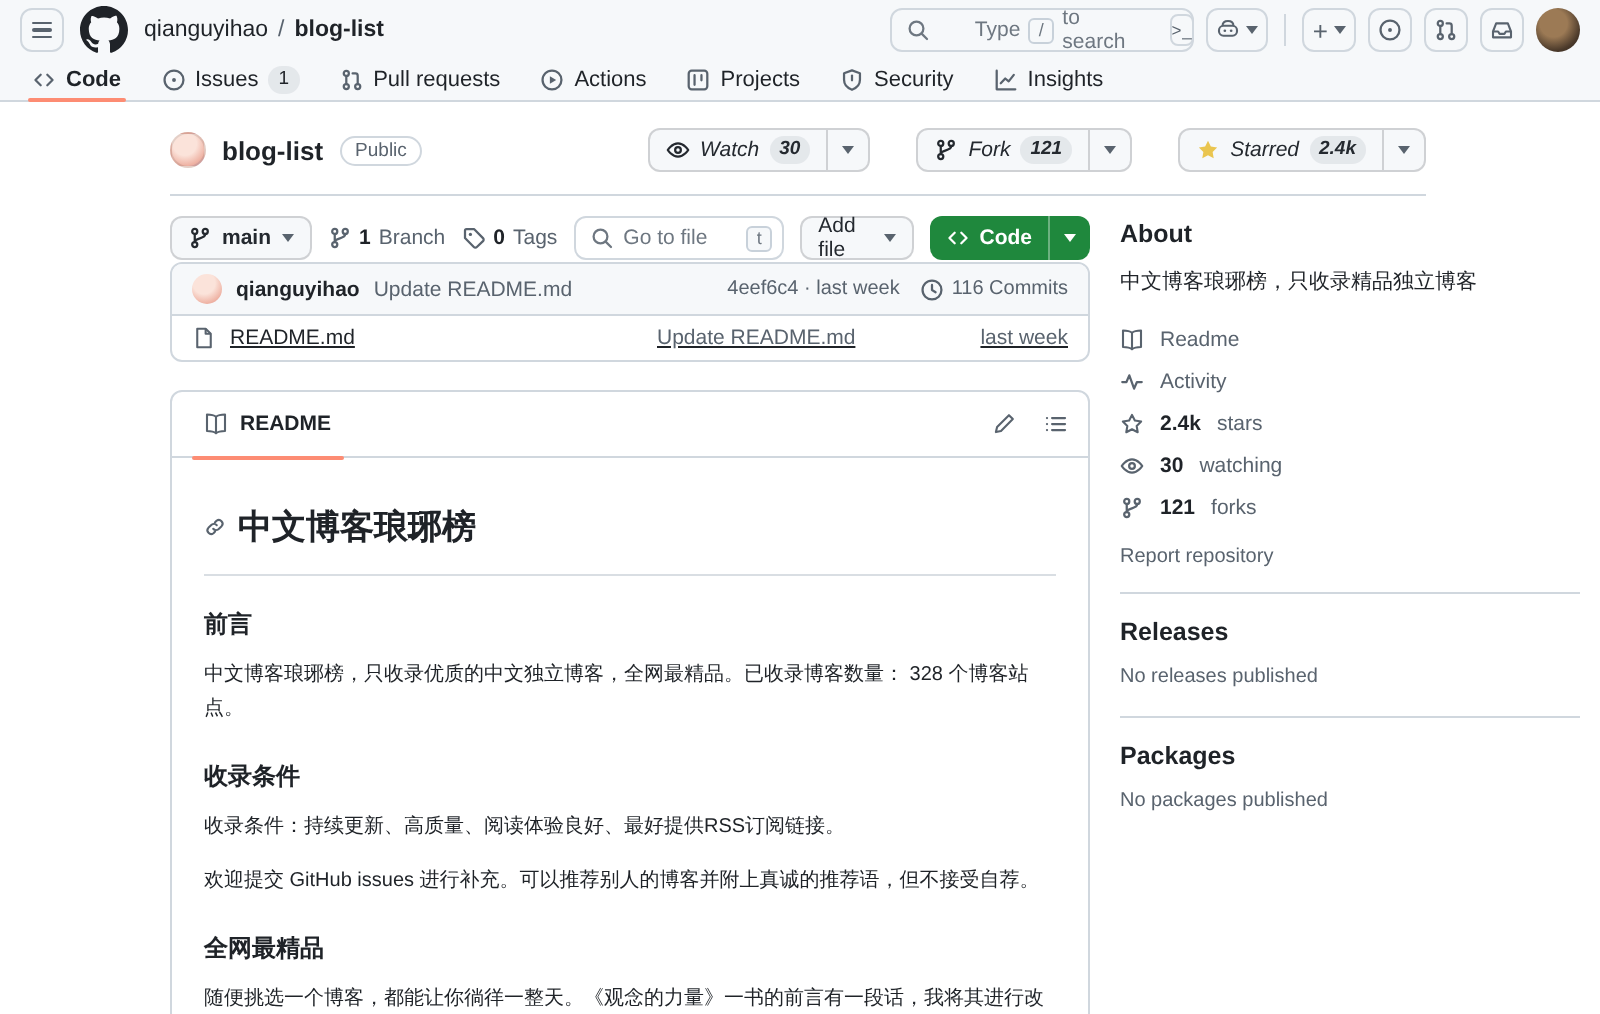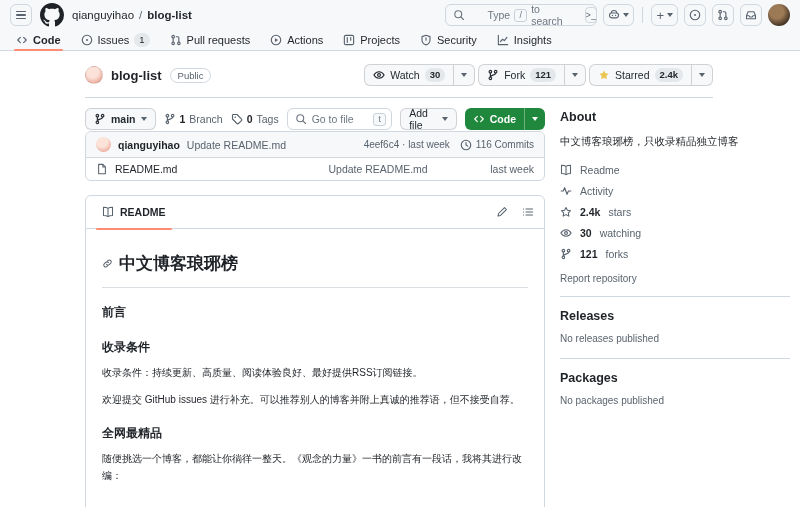--- a/index.html
+++ b/index.html
@@ -56,21 +56,21 @@
   .badge { background:rgba(175,184,193,.25); border-radius:999px; padding:0 5px;
     font-size:9.5px; line-height:14px; color:#1f2328; }
 
   
   .page { padding-left:85px; padding-right:10px; }
   .pagehead { width:628px; display:flex; align-items:center; gap:8px;
     padding:13px 0 11px; border-bottom:1px solid #d0d7de; }
   .repo-name { font-size:13px; font-weight:700; }
   .pill { border:1px solid #d0d7de; border-radius:999px; padding:1px 7px;
     font-size:9.5px; color:#59636e; }
-  .head-actions { margin-left:auto; display:flex; gap:3px; }
+  .head-actions { margin-left:auto; display:flex; gap:23px;font-style:italic; }
   .btn { display:flex; align-items:center; height:22px; border:1px solid rgba(31,35,40,.18);
     border-radius:6px; background:#f6f8fa; color:#24292f; font-size:10.5px; cursor:pointer; }
   .btn .seg { display:flex; align-items:center; gap:5px; padding:0 8px; height:100%; }
   .btn .seg.caret-seg { border-left:1px solid rgba(31,35,40,.18); padding:0 7px; }
   .counter { background:rgba(175,184,193,.25); border-radius:999px; padding:0 5px;
     font-size:9.5px; line-height:14px; font-weight:600; }
   .star-y { color:#eac54f; }
 
   .content-row { display:flex; align-items:flex-start; }
   .main-col { width:460px; flex:none; }
@@ -89,21 +89,21 @@
   .btn-green .seg.caret-seg { border-left:1px solid rgba(255,255,255,.35); padding:0 7px; }
   .btn-green .caret { border-top-color:#fff; }
 
   
   .filebox { border:1px solid #d0d7de; border-radius:6px; overflow:hidden; }
   .commit-bar { display:flex; align-items:center; gap:7px; background:#f6f8fa;
     padding:5px 10px; border-bottom:1px solid #d0d7de; font-size:10.5px; }
   .commit-author { font-weight:700; }
   .commit-right { margin-left:auto; display:flex; align-items:center; gap:10px; color:#59636e; font-size:10px; }
   .commits-link { display:flex; align-items:center; gap:4px; color:#59636e; }
-  .file-row { display:flex; align-items:flex-start; gap:7px; padding:5px 10px; font-size:10.5px; }
+  .file-row { display:flex; align-items:flex-start; gap:7px; padding:5px 10px; font-size:10.5px;text-decoration:underline; }
   .file-name { color:#1f2328; width:170px; display:flex; align-items:center; gap:7px; }
   .file-msg { flex:1; color:#59636e; text-align:center; }
   .file-time { color:#59636e; }
 
   
   .readme-card { margin-top:14px; border:1px solid #d0d7de; border-radius:6px; }
   .readme-head { display:flex; align-items:center; padding:0 10px; height:33px;
     border-bottom:1px solid #d0d7de; }
   .readme-tab { position:relative; display:flex; align-items:center; gap:6px; height:33px;
     padding:0 6px; font-weight:700; font-size:10.5px; cursor:pointer; }
@@ -520,20 +520,21 @@
           </div>
         </div>
         <div class="md-body">
           <h1 class="md-h1">
             <svg viewBox="0 0 16 16">
                 <use href="#i-link"></use>
               </svg>
             <span>中文博客琅琊榜</span>
           </h1>
           <h3 class="md-h3">前言</h3>
+          <p class="md-p">中文博客琅琊榜，只收录优质的中文独立博客，全网最精品。已收录博客数量： 328 个博客站点。</p>
           <h3 class="md-h3">收录条件</h3>
           <p class="md-p">收录条件：持续更新、高质量、阅读体验良好、最好提供RSS订阅链接。</p>
           <p class="md-p">欢迎提交 GitHub issues 进行补充。可以推荐别人的博客并附上真诚的推荐语，但不接受自荐。</p>
           <h3 class="md-h3">全网最精品</h3>
           <p class="md-p">随便挑选一个博客，都能让你徜徉一整天。《观念的力量》一书的前言有一段话，我将其进行改编：</p>
 
         </div>
       </div>
     </div>
 

